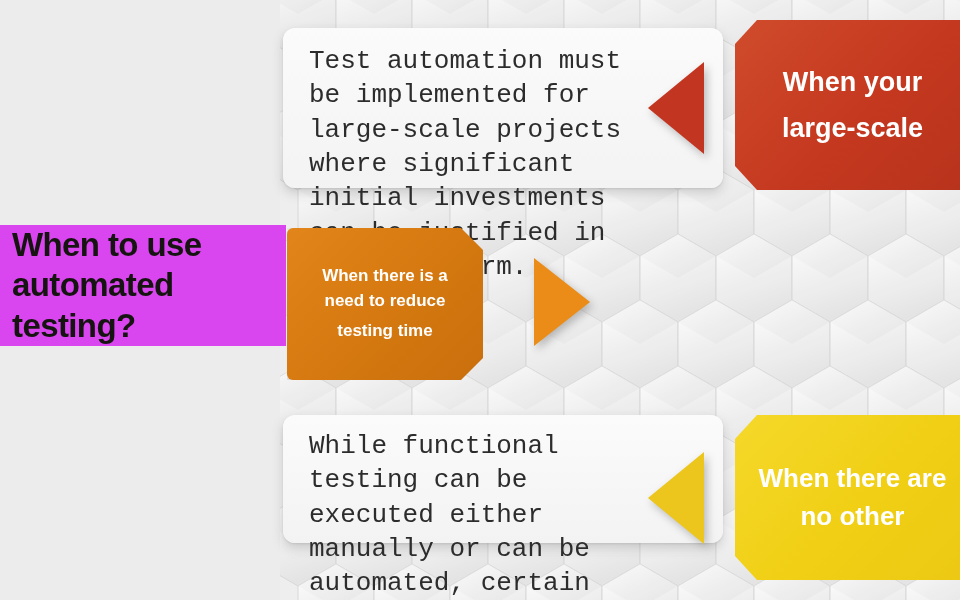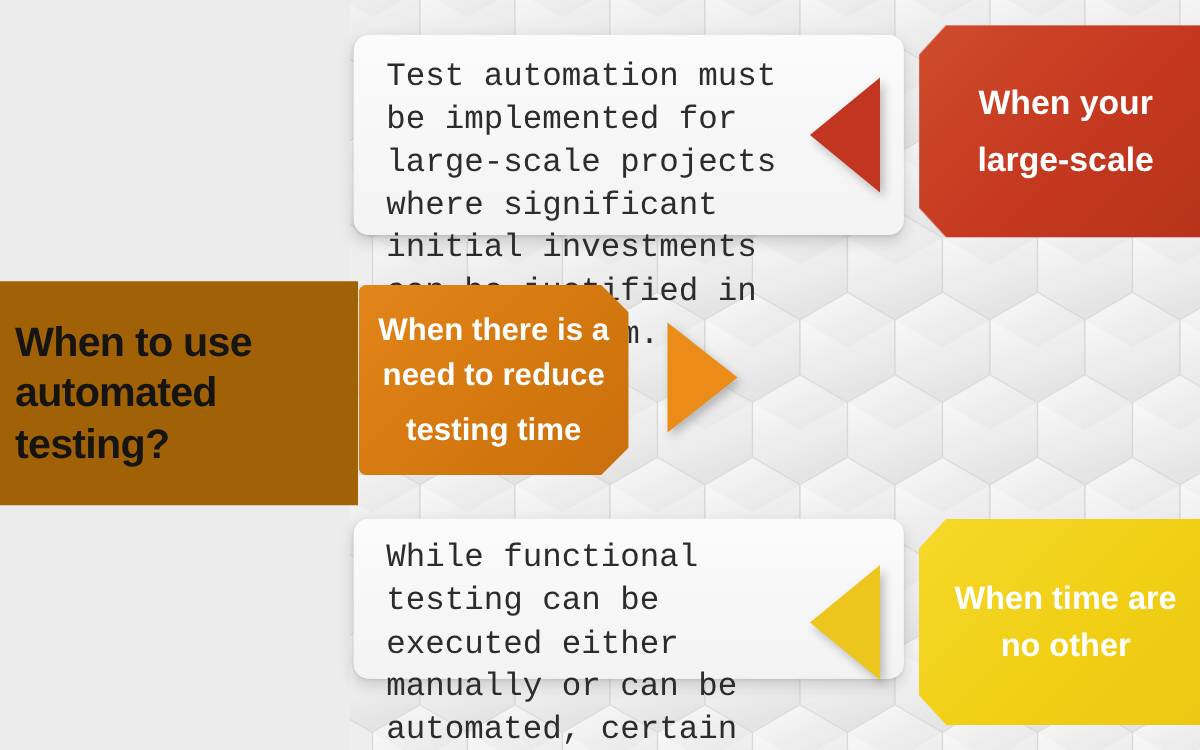--- a/index.html
+++ b/index.html
@@ -24,22 +24,22 @@
     left:280px; top:0;
     width:680px; height:600px;
     overflow:hidden;
     opacity:1;
   }
 
   
   #title-block {
     position:absolute;
     left:0; top:225px;
-    width:286px; height:179px;
-    background:#a16207;
+    width:286px; height:121px;
+    background:#d946ef;
     display:flex;
     align-items:center;
     z-index:6;
   }
   #title-text {
     padding:0 14px 0 12px;
     font-size:33px;
     font-weight:bold;
     line-height:1.23;
     color:#161410;
@@ -122,25 +122,25 @@
     width:235px; height:170px;
     background:linear-gradient(135deg,#d04b2c 0%, #c4381f 55%, #b8331c 100%);
     clip-path:polygon(22px 0, 100% 0, 100% 100%, 22px 100%, 0 calc(100% - 24px), 0 24px);
     font-size:27px;
     line-height:1.42;
   }
 
   
   #panel-orange {
     left:287px; top:228px;
-    width:216px; height:152px;
+    width:196px; height:152px;
     background:linear-gradient(135deg,#e2861b 0%, #d4780f 55%, #c96f0d 100%);
     clip-path:polygon(0 0, calc(100% - 22px) 0, 100% 22px, 100% calc(100% - 22px), calc(100% - 22px) 100%, 0 100%);
     border-radius:6px 0 0 6px;
-    font-size:25px;
+    font-size:17px;
     line-height:1.45;
   }
 
   
   #panel-yellow {
     left:735px; top:415px;
     width:235px; height:165px;
     background:linear-gradient(135deg,#f5d82a 0%, #f0cf14 55%, #ecc814 100%);
     clip-path:polygon(22px 0, 100% 0, 100% 100%, 22px 100%, 0 calc(100% - 24px), 0 24px);
     font-size:26px;
@@ -314,18 +314,18 @@
 
 
   <div class="card" id="card-bot">
     <div class="card-text">While functional testing can be executed either manually or can be automated, certain types of testing cannot be conducted without using special automation solutions.</div>
   </div>
 
   <div class="arrow arrow-left" id="arrow-bot"></div>
 
   <div class="panel" id="panel-yellow">
     <div class="panel-label">
-      <span class="ln">When time are</span>
+      <span class="ln">When there are</span>
       <span class="ln">no other</span>
     </div>
   </div>
 
 </div>
 
 </body></html>

